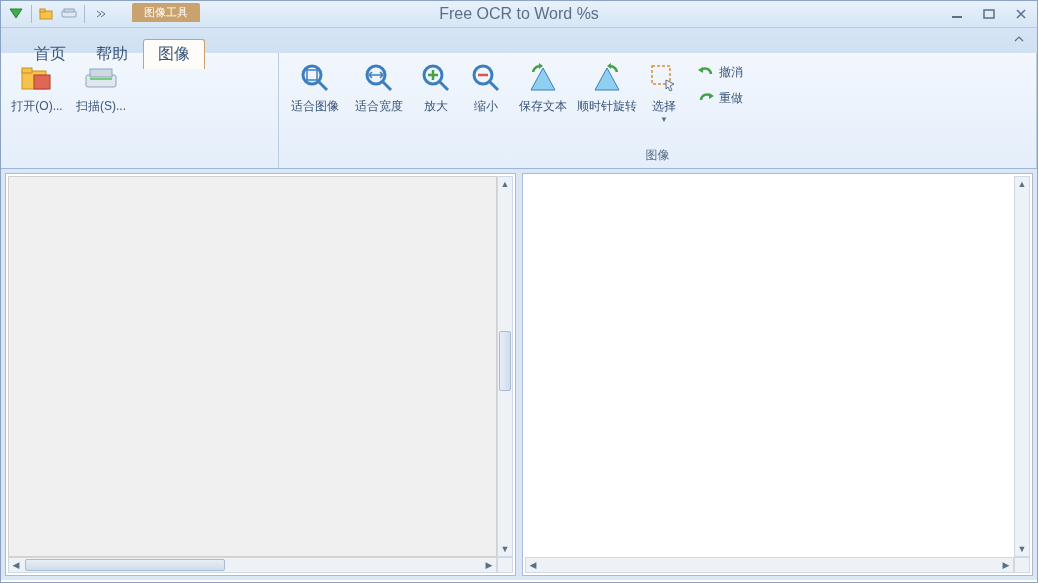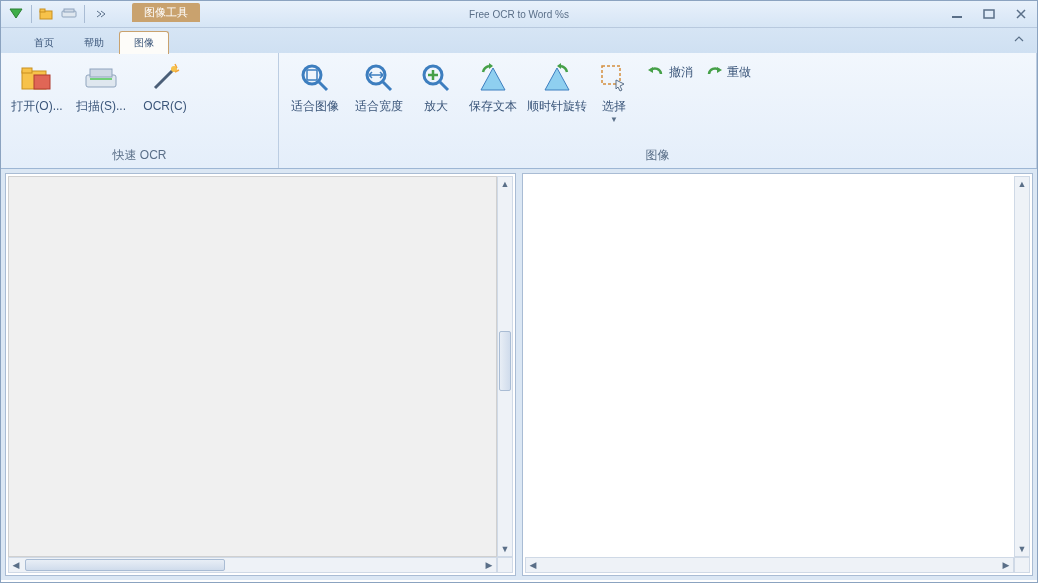--- a/index.html
+++ b/index.html
@@ -49,21 +49,21 @@
   color: #fff;
   font-size: 11px;
   padding: 2px 12px;
   border-radius: 2px 2px 0 0;
 }
 .app-title {
   position: absolute;
   left: 50%;
   transform: translateX(-50%);
   color: #5a6f88;
-  font-size: 10px;
+  font-size: 16px;
 }
 .win-controls {
   position: absolute;
   right: 6px;
   top: 4px;
   display: flex;
   gap: 12px;
 }
 .win-btn {
   width: 20px;
@@ -80,25 +80,25 @@
   background: linear-gradient(#d6e5f5, #cfe0f2);
   display: flex;
   align-items: flex-end;
   padding-left: 18px;
   position: relative;
 }
 .tab {
   padding: 4px 14px;
   color: #3b567a;
   cursor: pointer;
-  font-size: 10px;
+  font-size: 16px;
   border: 1px solid transparent;
   border-bottom: none;
   position: relative;
-  top: 1px;
+  top: 16px;
 }
 .tab.active {
   background: linear-gradient(#f7fbff, #eaf2fb);
   border-color: #a9bcd4;
   border-radius: 3px 3px 0 0;
   color: #3b567a;
 }
 .tab.contextual.active {
   background: #fdfcf9;
   border-color: #c9a26e;
@@ -152,21 +152,21 @@
   margin-bottom: 4px;
 }
 .big-btn .label {
   text-align: center;
   font-size: 12px;
   line-height: 14px;
   max-width: 60px;
 }
 .small-btn-col {
   display: flex;
-  flex-direction: row;
+  flex-direction: column;
   padding: 4px 4px;
   gap: 4px;
 }
 .small-btn {
   display: flex;
   align-items: center;
   gap: 4px;
   padding: 2px 4px;
   cursor: pointer;
   color: #3b567a;
@@ -334,32 +334,21 @@
       <div class="big-btn">
         <div class="icon">
           <svg width="34" height="26">
               <rect x="2" y="10" width="30" height="12" rx="2" fill="#dfe7ef" stroke="#8fa4bd"></rect>
               <rect x="6" y="4" width="22" height="8" fill="#cfd9e6" stroke="#8fa4bd"></rect>
               <rect x="6" y="13" width="22" height="2" fill="#72d07a"></rect>
             </svg>
         </div>
         <div class="label">扫描(S)...</div>
       </div>
-      <div class="big-btn">
-        <div class="icon">
-          <svg width="32" height="32">
-              <line x1="6" y1="26" x2="24" y2="8" stroke="#4b5f78" stroke-width="3"></line>
-              <circle cx="25" cy="7" r="3" fill="#f7c24a"></circle>
-              <path d="M26 2 L28 6 M30 8 L26 10" stroke="#f2a63b" stroke-width="1.5"></path>
-            </svg>
-        </div>
-        <div class="label"><span style="text-decoration:underline; text-decoration-color:transparent;">OCR(C)</span></div>
-      </div>
-    </div>
-    <div class="group-title">快速 OCR</div>
+    </div>
   </div>
 
   <div class="group" style="flex:1;">
     <div class="group-body">
       <div class="big-btn">
         <div class="icon">
           <svg width="32" height="32">
               <circle cx="13" cy="13" r="9" fill="none" stroke="#3d7ebf" stroke-width="3"></circle>
               <line x1="20" y1="20" x2="28" y2="28" stroke="#3d7ebf" stroke-width="3"></line>
               <rect x="8" y="8" width="10" height="10" fill="none" stroke="#3d7ebf" stroke-width="1.5"></rect>
@@ -380,20 +369,30 @@
       <div class="big-btn" style="width:50px;">
         <div class="icon">
           <svg width="32" height="32">
               <circle cx="13" cy="13" r="9" fill="none" stroke="#3d7ebf" stroke-width="3"></circle>
               <line x1="20" y1="20" x2="28" y2="28" stroke="#3d7ebf" stroke-width="3"></line>
               <line x1="13" y1="8" x2="13" y2="18" stroke="#46a048" stroke-width="2.5"></line>
               <line x1="8" y1="13" x2="18" y2="13" stroke="#46a048" stroke-width="2.5"></line>
             </svg>
         </div>
         <div class="label">放大</div>
+      </div>
+      <div class="big-btn" style="width:50px;">
+        <div class="icon">
+          <svg width="32" height="32">
+              <circle cx="13" cy="13" r="9" fill="none" stroke="#3d7ebf" stroke-width="3"></circle>
+              <line x1="20" y1="20" x2="28" y2="28" stroke="#3d7ebf" stroke-width="3"></line>
+              <line x1="8" y1="13" x2="18" y2="13" stroke="#d9534f" stroke-width="2.5"></line>
+            </svg>
+        </div>
+        <div class="label">缩小</div>
       </div>
       <div class="big-btn">
         <div class="icon">
           <svg width="32" height="32">
               <polygon points="4,28 16,6 28,28" fill="#8fcff0" stroke="#3d7ebf"></polygon>
               <path d="M12 4 A8 8 0 0 0 6 10" stroke="#46a048" stroke-width="2.5" fill="none"></path>
               <polygon points="12,1 16,4 12,7" fill="#46a048"></polygon>
             </svg>
         </div>
         <div class="label">保存文本</div>

